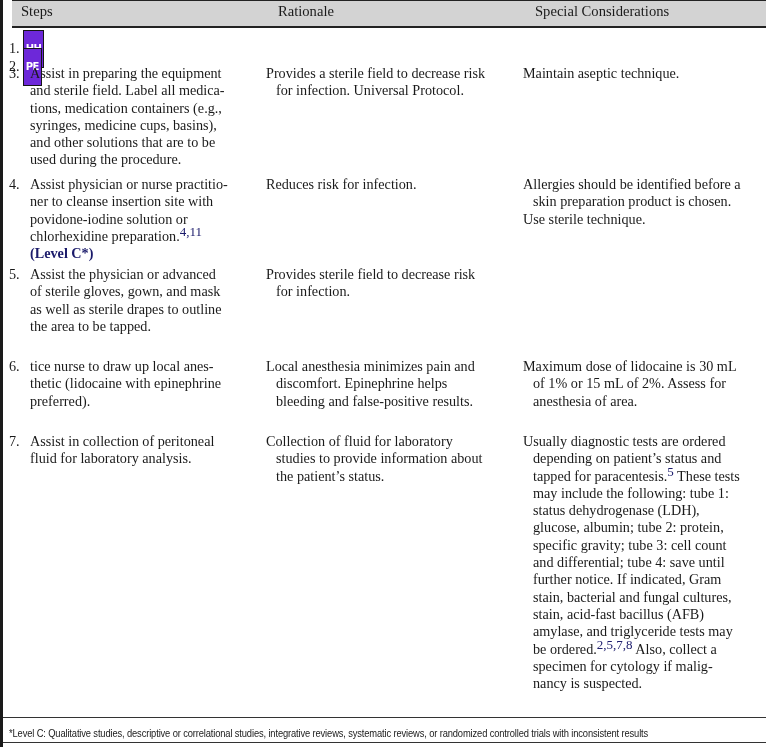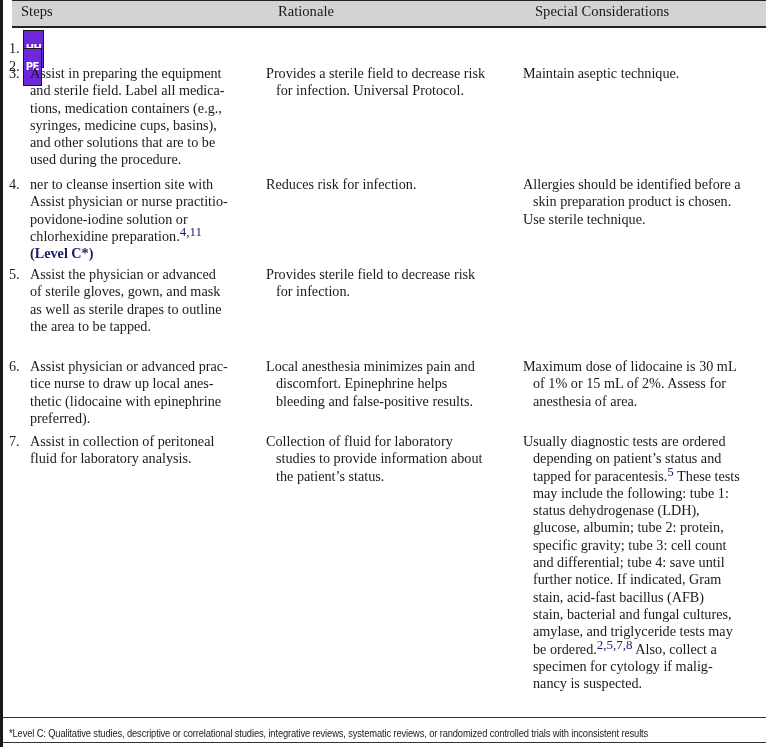--- a/index.html
+++ b/index.html
@@ -87,22 +87,22 @@
   </div>
   <div class="cell spec-cell hang">
     <span class="line">Maintain aseptic technique.</span>
   </div>
 </div>
 
 <div class="row" style="top:176px;">
   <div class="cell steps-cell">
     <span class="num">4.</span>
     <div class="txt plain">
+      <span class="line">Assist physician or nurse practitio-</span>
       <span class="line">ner to cleanse insertion site with</span>
-      <span class="line">Assist physician or nurse practitio-</span>
       <span class="line">povidone-iodine solution or</span>
       <span class="line"><span>chlorhexidine preparation.</span><span class="sup">4,11</span></span>
       <span class="line level">(Level C*)</span>
     </div>
   </div>
   <div class="cell rat-cell hang">
     <span class="line">Reduces risk for infection.</span>
   </div>
   <div class="cell spec-cell hang">
     <span class="line">Allergies should be identified before a</span>
@@ -124,21 +124,20 @@
   <div class="cell rat-cell hang">
     <span class="line">Provides sterile field to decrease risk</span>
     <span class="line indent">for infection.</span>
   </div>
 </div>
 
 <div class="row" style="top:358px;">
   <div class="cell steps-cell">
     <span class="num">6.</span>
     <div class="txt plain">
-      <span class="line">Assist physician or advanced prac-</span>
       <span class="line">tice nurse to draw up local anes-</span>
       <span class="line">thetic (lidocaine with epinephrine</span>
       <span class="line">preferred).</span>
     </div>
   </div>
   <div class="cell rat-cell hang">
     <span class="line">Local anesthesia minimizes pain and</span>
     <span class="line indent">discomfort. Epinephrine helps</span>
     <span class="line indent">bleeding and false-positive results.</span>
   </div>
@@ -165,22 +164,22 @@
   <div class="cell spec-cell hang">
     <span class="line">Usually diagnostic tests are ordered</span>
     <span class="line indent">depending on patient’s status and</span>
     <span class="line indent"><span>tapped for paracentesis.</span><span class="sup">5</span><span> These tests</span></span>
     <span class="line indent">may include the following: tube 1:</span>
     <span class="line indent">status dehydrogenase (LDH),</span>
     <span class="line indent">glucose, albumin; tube 2: protein,</span>
     <span class="line indent">specific gravity; tube 3: cell count</span>
     <span class="line indent">and differential; tube 4: save until</span>
     <span class="line indent">further notice. If indicated, Gram</span>
+    <span class="line indent">stain, bacterial and fungal cultures,</span>
     <span class="line indent">stain, acid-fast bacillus (AFB)</span>
-    <span class="line indent">stain, bacterial and fungal cultures,</span>
     <span class="line indent">amylase, and triglyceride tests may</span>
     <span class="line indent"><span>be ordered.</span><span class="sup">2,5,7,8</span><span> Also, collect a</span></span>
     <span class="line indent">specimen for cytology if malig-</span>
     <span class="line indent">nancy is suspected.</span>
   </div>
 </div>
 
 <div class="foot-rule-top"></div>
 <div class="footnote">*Level C: Qualitative studies, descriptive or correlational studies, integrative reviews, systematic reviews, or randomized controlled trials with inconsistent results</div>
 <div class="foot-rule-bot"></div>

